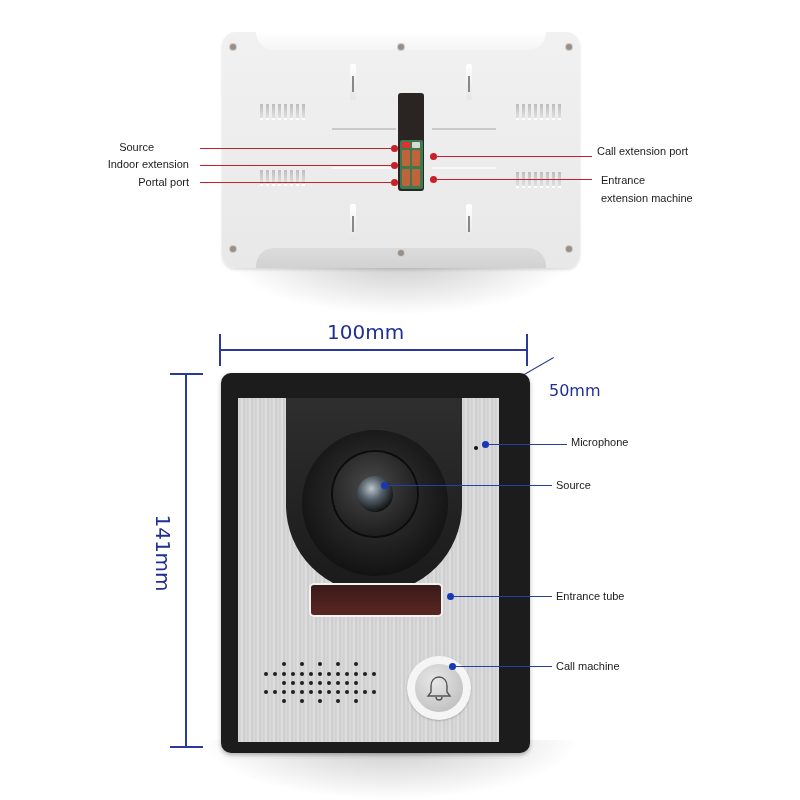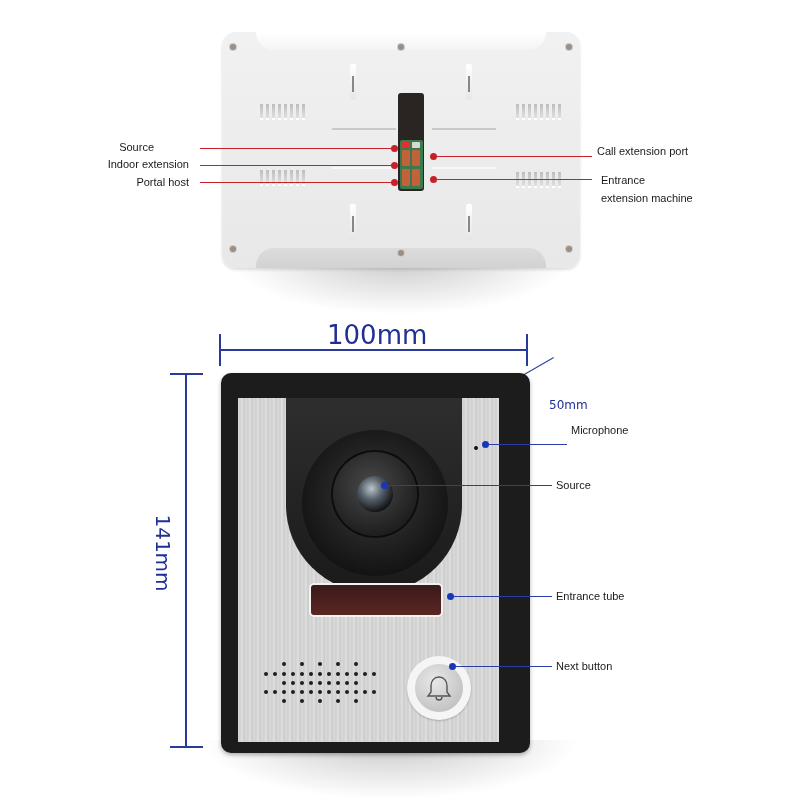--- a/index.html
+++ b/index.html
@@ -121,45 +121,45 @@
 </div>
 
 <span class="lbl-top" style="right:646px;top:141px">Source</span>
 <div class="rline" style="left:200px;top:148px;width:194px"></div>
 <span class="rdot" style="left:391px;top:145px"></span>
 
 <span class="lbl-top" style="right:611px;top:158px">Indoor extension</span>
 <div class="rline" style="left:200px;top:165px;width:194px"></div>
 <span class="rdot" style="left:391px;top:162px"></span>
 
-<span class="lbl-top" style="right:611px;top:176px">Portal host</span>
+<span class="lbl-top" style="right:611px;top:176px">Portal port</span>
 <div class="rline" style="left:200px;top:182px;width:194px"></div>
 <span class="rdot" style="left:391px;top:179px"></span>
 
 <span class="rdot" style="left:430px;top:153px"></span>
 <div class="rline" style="left:436px;top:156px;width:156px"></div>
 <span class="lbl-top" style="left:597px;top:145px">Call extension port</span>
 
 <span class="rdot" style="left:430px;top:176px"></span>
 <div class="rline" style="left:436px;top:179px;width:156px"></div>
 <span class="lbl-top" style="left:601px;top:174px">Entrance</span>
 <span class="lbl-top" style="left:601px;top:192px">extension machine</span>
 
-<span class="dim-text" style="left:327px;top:320px;font-size:26px">100mm</span>
+<span class="dim-text" style="left:327px;top:320px;font-size:20px">100mm</span>
 <div class="dim" style="left:219px;top:349px;width:308px;height:2px"></div>
 <div class="dim" style="left:219px;top:334px;width:2px;height:32px"></div>
 <div class="dim" style="left:526px;top:334px;width:2px;height:32px"></div>
 
 <div class="dim" style="left:185px;top:373px;width:2px;height:374px"></div>
 <div class="dim" style="left:170px;top:373px;width:33px;height:2px"></div>
 <div class="dim" style="left:170px;top:746px;width:33px;height:2px"></div>
 <span class="dim-text" style="left:124px;top:541px;font-size:20px;transform:rotate(90deg);transform-origin:center">141mm</span>
 
 <div class="dim" style="left:500px;top:388px;width:62px;height:1px;transform:rotate(-30deg);transform-origin:left center"></div>
-<span class="dim-text" style="left:549px;top:398px;font-size:12px">50mm</span>
+<span class="dim-text" style="left:549px;top:381px;font-size:16px">50mm</span>
 
 <div class="abs door-shadow"></div>
 <div class="abs door"></div>
 <div class="abs plate"></div>
 <div class="abs cam-hood"></div>
 <div class="abs cam-outer"></div>
 <div class="abs cam-mid"></div>
 <div class="abs cam-lens"></div>
 <div class="abs mic-hole"></div>
 <div class="abs ir"></div>
@@ -215,25 +215,25 @@
 <div class="abs call-ring"></div>
 <div class="abs call-btn">
   <svg width="48" height="48" viewBox="0 0 48 48">
     <path d="M24 13c-5 0-8 4-8 9v6l-3 4h22l-3-4v-6c0-5-3-9-8-9z" fill="none" stroke="#555" stroke-width="1.4"></path>
     <path d="M21 33a3 3 0 0 0 6 0" fill="none" stroke="#555" stroke-width="1.4"></path>
   </svg>
 </div>
 
 <span class="bdot" style="left:482px;top:441px"></span>
 <div class="bline" style="left:489px;top:444px;width:78px"></div>
-<span class="lbl-right" style="left:571px;top:424px">Microphone</span>
+<span class="lbl-right" style="left:571px;top:436px">Microphone</span>
 
 <span class="bdot" style="left:381px;top:482px"></span>
 <div class="bline" style="left:388px;top:485px;width:164px"></div>
 <span class="lbl-right" style="left:556px;top:479px">Source</span>
 
 <span class="bdot" style="left:447px;top:593px"></span>
 <div class="bline" style="left:454px;top:596px;width:98px"></div>
 <span class="lbl-right" style="left:556px;top:590px">Entrance tube</span>
 
 <span class="bdot" style="left:449px;top:663px"></span>
 <div class="bline" style="left:456px;top:666px;width:96px"></div>
-<span class="lbl-right" style="left:556px;top:660px">Next button</span>
+<span class="lbl-right" style="left:556px;top:660px">Call machine</span>
 
 </body></html>

